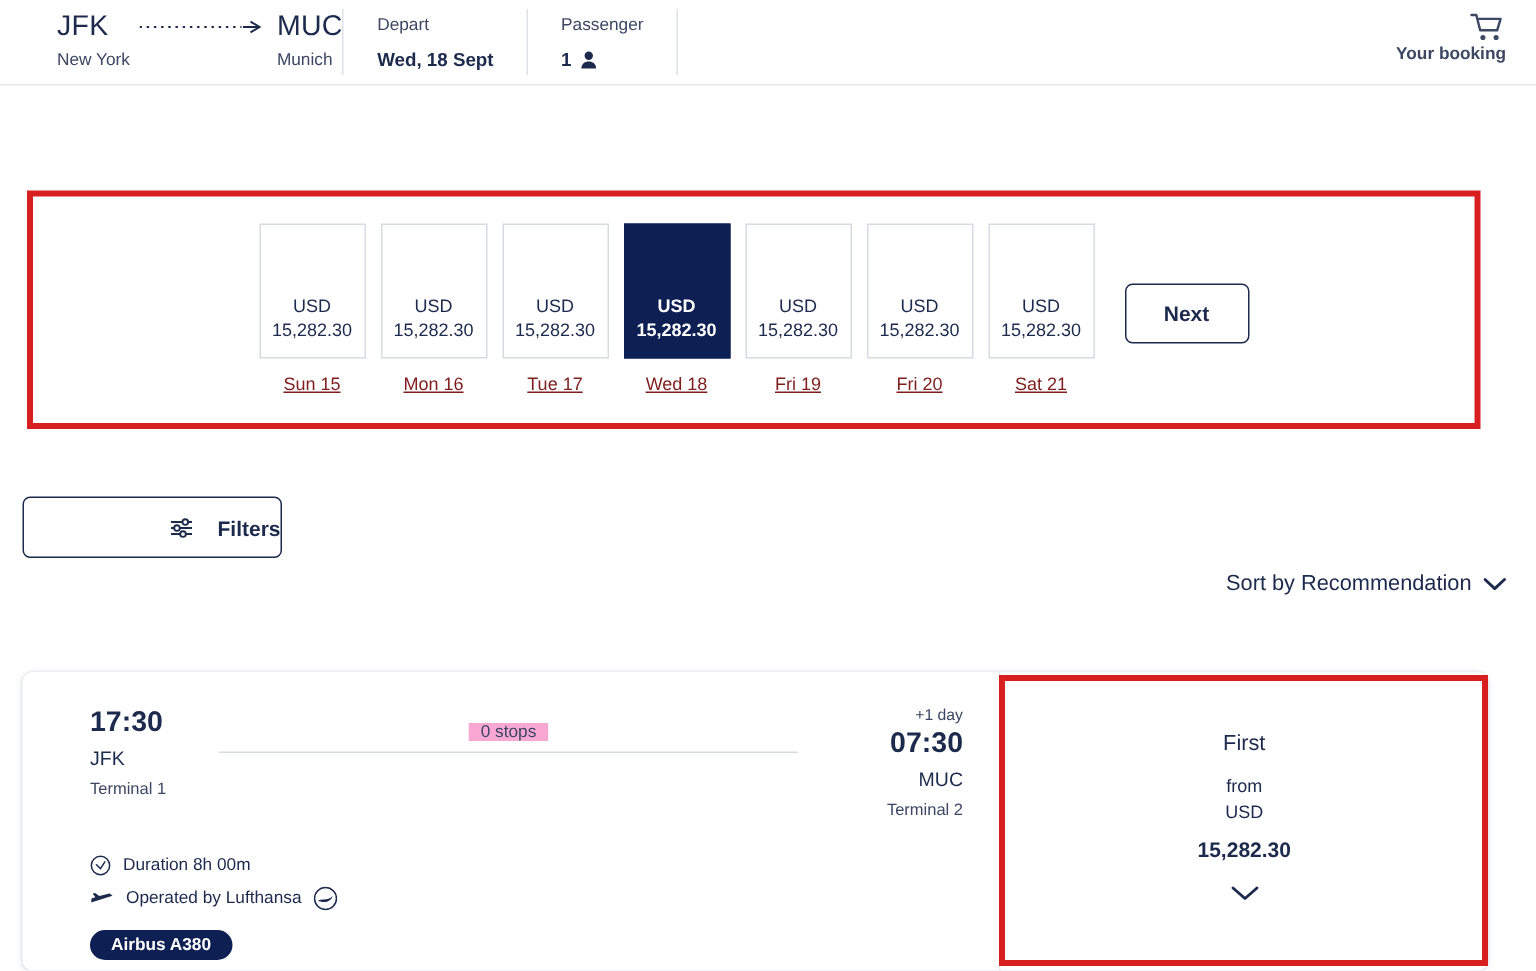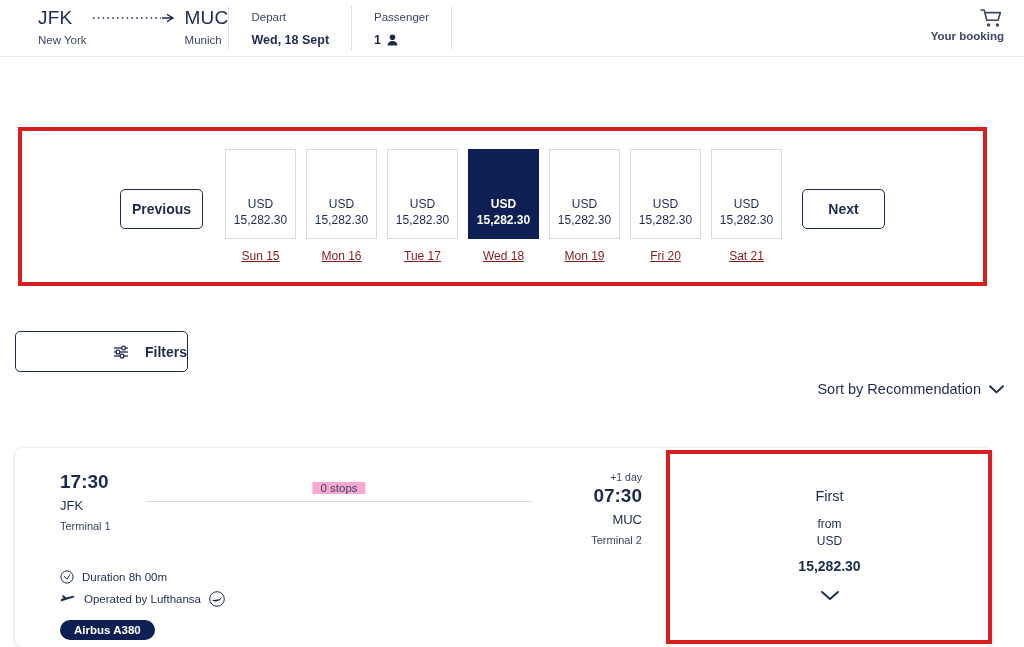--- a/index.html
+++ b/index.html
@@ -225,21 +225,20 @@
         </svg>
       </span>
       <span class="booking-label">Your booking</span>
     </div>
   </div>
 
 
   <div class="redbox" id="redbox-dates"></div>
 
   <div class="carousel">
-    <button class="nav-btn nav-prev">Previous</button>
 
     <div class="date-list" id="date-list">
         <div class="date-cell">
           <div class="date-fare">
             <span class="cur">USD</span>
             <span class="amt">15,282.30</span>
           </div>
           <div class="date-day">Sun 15</div>
         </div>
         <div class="date-cell">
@@ -261,21 +260,21 @@
             <span class="cur">USD</span>
             <span class="amt">15,282.30</span>
           </div>
           <div class="date-day">Wed 18</div>
         </div>
         <div class="date-cell">
           <div class="date-fare">
             <span class="cur">USD</span>
             <span class="amt">15,282.30</span>
           </div>
-          <div class="date-day">Mon 19</div>
+          <div class="date-day">Fri 19</div>
         </div>
         <div class="date-cell">
           <div class="date-fare">
             <span class="cur">USD</span>
             <span class="amt">15,282.30</span>
           </div>
           <div class="date-day">Fri 20</div>
         </div>
         <div class="date-cell">
           <div class="date-fare">

